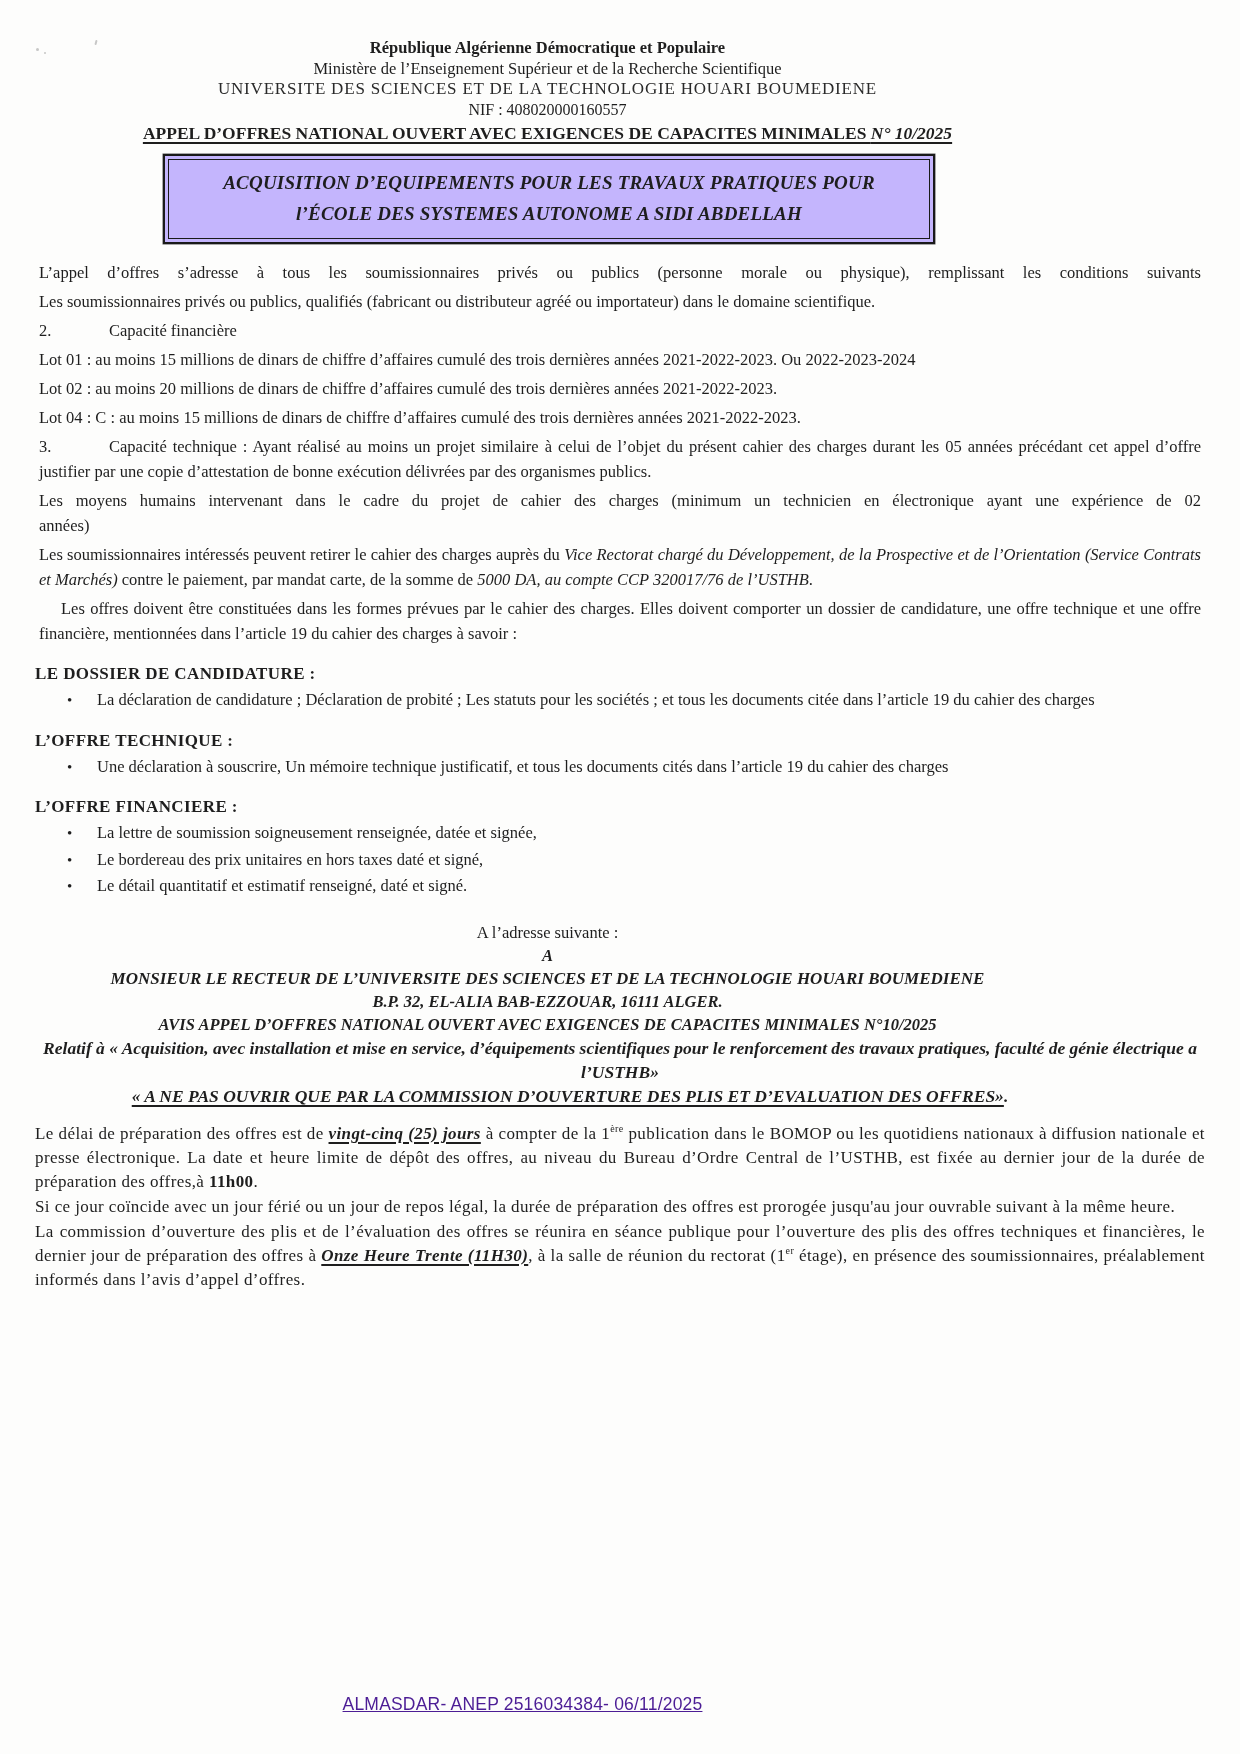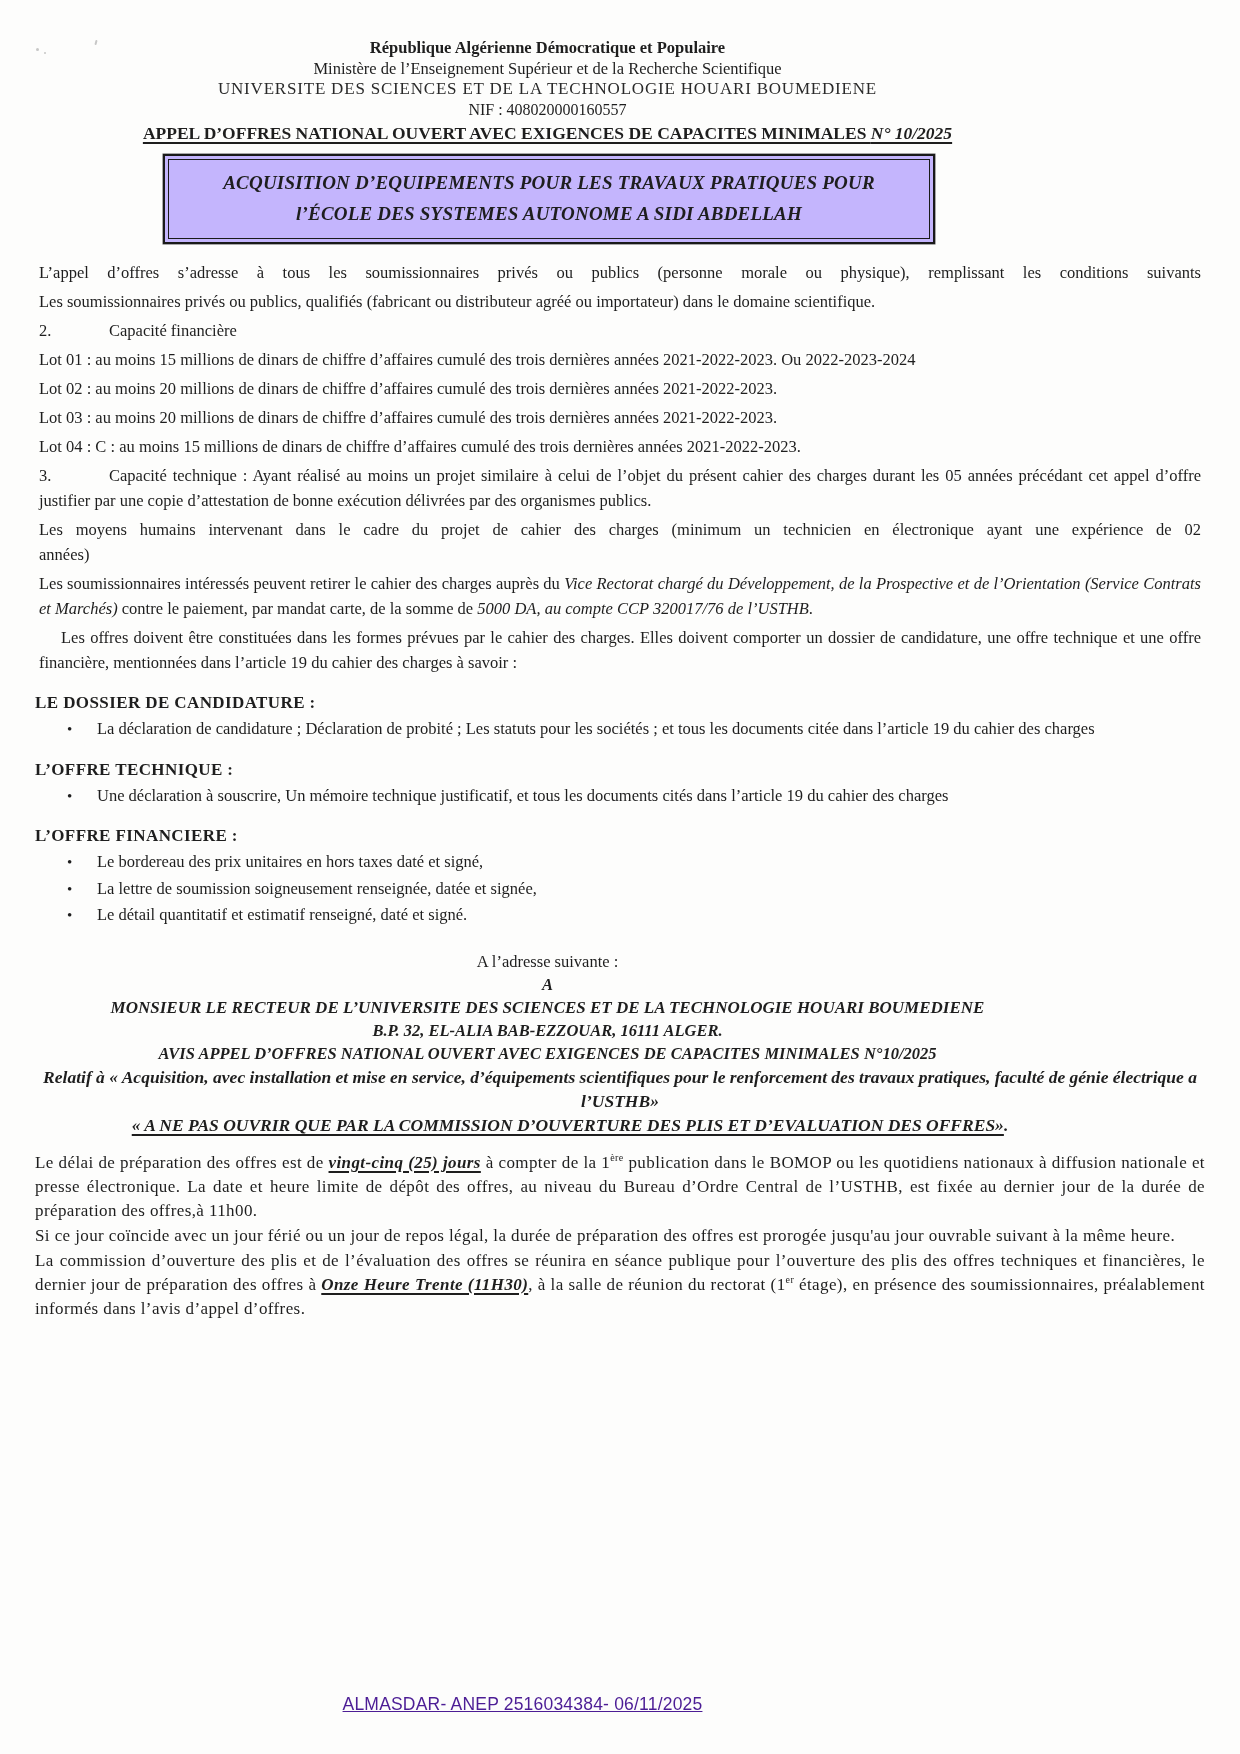--- a/index.html
+++ b/index.html
@@ -62,21 +62,21 @@
   .a-rec   { font-weight:bold; font-style:italic; font-size:17px; }
   .a-bp    { font-weight:bold; font-style:italic; font-size:16.5px; }
   .a-avis  { font-weight:bold; font-style:italic; font-size:16.5px; }
   .a-rel   { font-weight:bold; font-style:italic; font-size:17.5px; line-height:24px !important; }
   .a-warn  { font-weight:bold; font-style:italic; font-size:17.5px; margin-top:1px; }
   .a-warn .u { text-decoration:underline; text-decoration-thickness:1.5px; text-underline-offset:3px; }
 
   .closing { margin-top:14px; }
   .closing p { margin:0 0 1px 0; font-size:17px; line-height:24px; letter-spacing:0.4px; text-align:justify; }
   .bui { font-weight:bold; font-style:italic; text-decoration:underline; text-decoration-thickness:1.5px; text-underline-offset:3px; }
-  .b { font-weight:normal; }
+  .b { font-weight:bold; }
   sup { font-size:10px; line-height:0; }
 
   .footer {
     position:absolute; top:1694px; left:0; width:1045px; text-align:center;
     font-family:"Liberation Sans","DejaVu Sans",sans-serif;
     font-size:17.5px; color:#4c1d95; letter-spacing:0.2px;text-decoration:underline;
   }
 
   .mark { position:absolute; background:#9a9a9a; border-radius:50%; opacity:0.55; }
   .m1 { left:36px;  top:48px; width:3px; height:3px; }
@@ -104,42 +104,41 @@
   <div class="title-box">
     <div class="title-box-inner">ACQUISITION D’EQUIPEMENTS POUR LES TRAVAUX PRATIQUES POUR l’ÉCOLE DES SYSTEMES AUTONOME A SIDI ABDELLAH</div>
   </div>
 
   <div class="bodytxt">
     <p class="stretch">L’appel d’offres s’adresse à tous les soumissionnaires privés ou publics (personne morale ou physique), remplissant les conditions suivants</p>
     <p>Les soumissionnaires privés ou publics, qualifiés (fabricant ou distributeur agréé ou importateur) dans le domaine scientifique.</p>
     <p><span class="num">2.</span><span>Capacité financière</span></p>
     <p>Lot 01 : au moins 15 millions de dinars de chiffre d’affaires cumulé des trois dernières années 2021-2022-2023. Ou 2022-2023-2024</p>
     <p>Lot 02 : au moins 20 millions de dinars de chiffre d’affaires cumulé des trois dernières années 2021-2022-2023.</p>
-    <p>Lot 03 : au moins 20 millions de dinars de chiffre d’affaires cumulé des trois dernières années 2021-2022-2023.</p>
     <p>Lot 04 : C : au moins 15 millions de dinars de chiffre d’affaires cumulé des trois dernières années 2021-2022-2023.</p>
     <p><span class="num">3.</span><span>Capacité technique :</span> <span>Ayant réalisé au moins un projet similaire à celui de l’objet du présent cahier des charges durant les 05 années précédant cet appel d’offre justifier par une copie d’attestation de bonne exécution délivrées par des organismes publics.</span></p>
     <p class="stretch"><span>Les moyens humains intervenant dans le cadre du projet de cahier des charges (minimum un technicien en électronique ayant une expérience de 02</span><br><span>années)</span></p>
     <p><span>Les soumissionnaires intéressés peuvent retirer le cahier des charges auprès du </span><span class="it">Vice Rectorat chargé du Développement, de la Prospective et de l’Orientation (Service Contrats et Marchés)</span><span> contre le paiement, par mandat carte, de la somme de </span><span class="it">5000 DA, au compte CCP 320017/76 de l’USTHB</span><span>.</span></p>
     <p class="indent">Les offres doivent être constituées dans les formes prévues par le cahier des charges. Elles doivent comporter un dossier de candidature, une offre technique et une offre financière, mentionnées dans l’article 19 du cahier des charges à savoir :</p>
   </div>
 
   <div class="sec-h">LE DOSSIER DE CANDIDATURE :</div>
   <ul class="blist">
     <li>La déclaration de candidature ; Déclaration de probité ; Les statuts pour les sociétés ; et tous les documents citée dans l’article 19 du cahier des charges</li>
   </ul>
 
   <div class="sec-h">L’OFFRE TECHNIQUE :</div>
   <ul class="blist">
     <li>Une déclaration à souscrire, Un mémoire technique justificatif, et tous les documents cités dans l’article 19 du cahier des charges</li>
   </ul>
 
   <div class="sec-h">L’OFFRE FINANCIERE :</div>
   <ul class="blist">
+    <li>La lettre de soumission soigneusement renseignée, datée et signée,</li>
     <li>Le bordereau des prix unitaires en hors taxes daté et signé,</li>
-    <li>La lettre de soumission soigneusement renseignée, datée et signée,</li>
     <li>Le détail quantitatif et estimatif renseigné, daté et signé.</li>
   </ul>
 
   <div class="addr">
     <div class="a-intro center">A l’adresse suivante :</div>
     <div class="a-a center">A</div>
     <div class="a-rec center">MONSIEUR LE RECTEUR DE L’UNIVERSITE DES SCIENCES ET DE LA TECHNOLOGIE HOUARI BOUMEDIENE</div>
     <div class="a-bp center">B.P. 32, EL-ALIA BAB-EZZOUAR, 16111 ALGER.</div>
     <div class="a-avis center">AVIS APPEL D’OFFRES NATIONAL OUVERT AVEC EXIGENCES DE CAPACITES MINIMALES N°10/2025</div>
     <div class="a-rel center-full">Relatif à « Acquisition, avec installation et mise en service, d’équipements scientifiques pour le renforcement des travaux pratiques, faculté de génie électrique a l’USTHB»</div>

